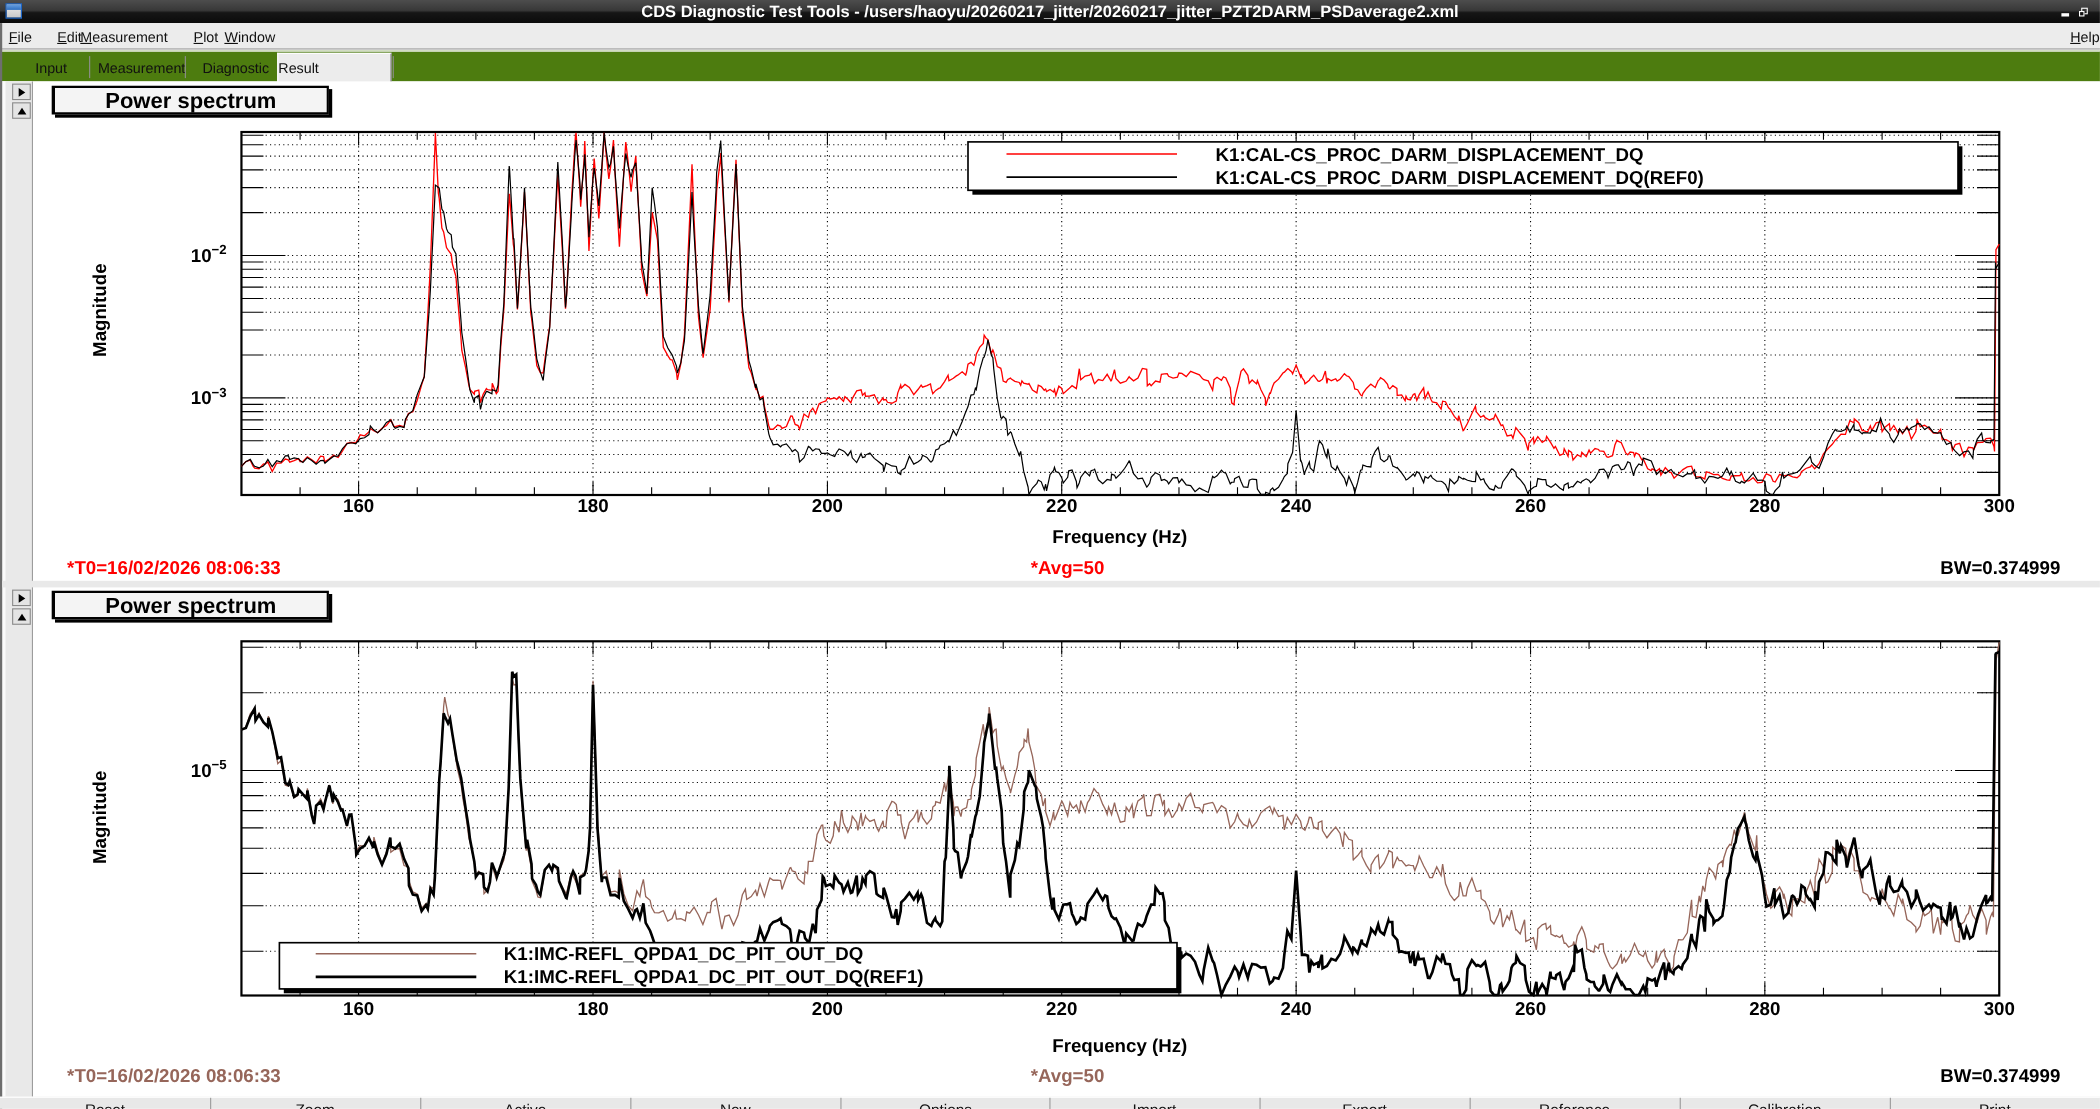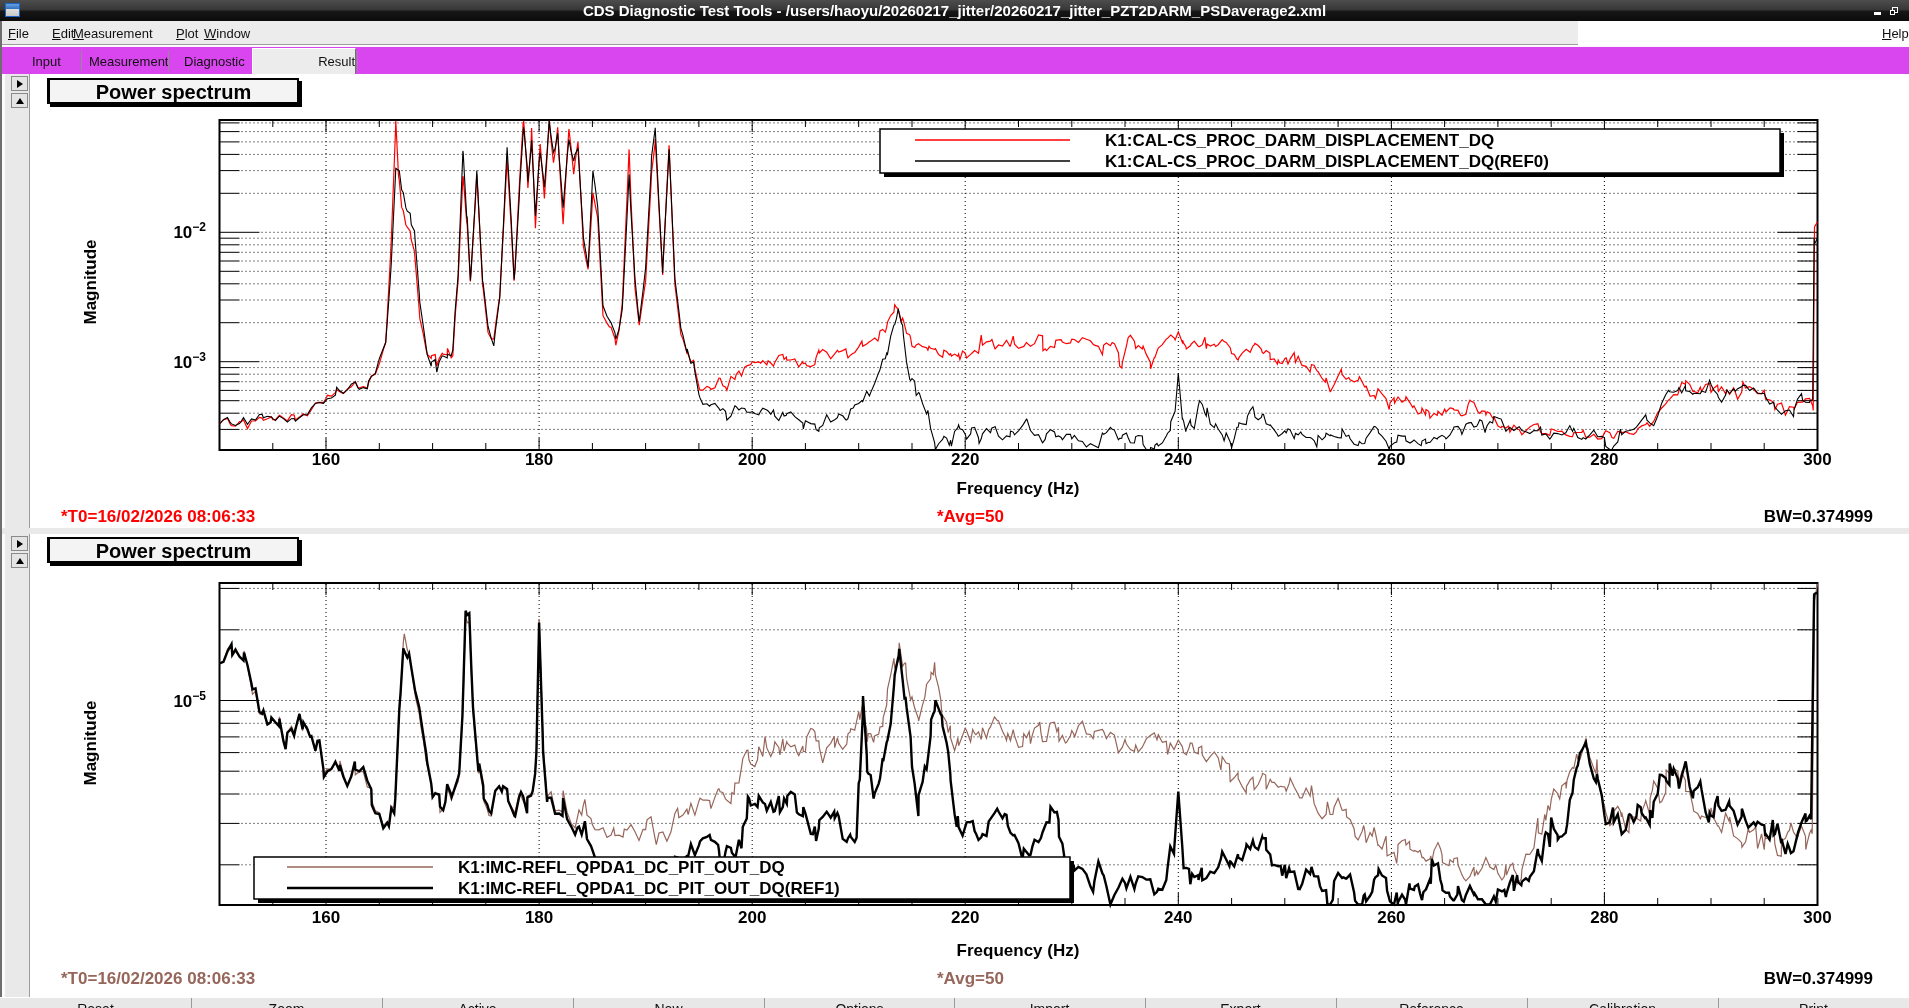--- a/index.html
+++ b/index.html
@@ -4,30 +4,30 @@
 html,body{width:1909px;height:1008px;overflow:hidden;background:#fff;
  font-family:"Liberation Sans",sans-serif}
 #titlebar{position:absolute;left:0;top:0;width:1909px;height:21px;
  background:linear-gradient(#4d4d4d 0%,#383838 45%,#161616 55%,#0b0b0b 100%);
  color:#fff;font-size:15px;font-weight:bold;text-align:center;line-height:21px}
 #ticon{position:absolute;left:5px;top:3px;width:15px;height:14px;background:linear-gradient(#eee,#c8c8c8);border:1px solid #1b65c8}
 #ticon div{height:5px;background:linear-gradient(#6aa0e0,#2e6fc0)}
 #tmin{position:absolute;right:28px;top:12px;width:7px;height:3px;background:#fff}
 #tmax{position:absolute;right:11px;top:7px;width:6px;height:6px;border:1px solid #fff}
 #tmax div{position:absolute;left:-3px;top:2px;width:5px;height:5px;border:1px solid #fff;background:#111}
-#menubar{position:absolute;left:0;top:21px;width:1578px;height:24px;background:#ececec;
+#menubar{position:absolute;left:0;top:21px;width:1909px;height:24px;background:#ececec;
  border-bottom:1px solid #9c9c9c;font-size:13px;color:#111}
 #menubar span{position:absolute;top:5px}
 #menubar u{text-decoration:underline}
-#tabrow{position:absolute;left:0;top:46px;width:1909px;height:28px;background:#d946ef;border-top:1px solid #f8f8f8;font-size:13px;color:#111}
+#tabrow{position:absolute;left:0;top:46px;width:1909px;height:28px;background:#4d7c0f;border-top:1px solid #f8f8f8;font-size:13px;color:#111}
 .tab{position:absolute;top:7px}
 .tsep{position:absolute;top:4px;width:1px;height:20px;background:#8f8f8f}
 #rtab{position:absolute;left:252px;top:1px;width:104px;height:27px;background:#ececec;
  border-left:1px solid #fff;border-top:1px solid #fff;border-right:1px solid #707070;
- text-align:right;padding-top:5px}
+ text-align:left;padding-top:5px}
 .tri-r{width:0;height:0;border-left:6px solid #000;border-top:4px solid transparent;border-bottom:4px solid transparent;margin:3px auto 0}
 .tri-u{width:0;height:0;border-bottom:6px solid #000;border-left:4px solid transparent;border-right:4px solid transparent;margin:4px auto 0}
 #main{position:absolute;left:0;top:74px;width:1909px;height:923px;background:#fff}
 #lstrip{position:absolute;left:2px;top:74px;width:28px;height:923px;background:#e9e9e9;border-right:1px solid #9c9c9c;border-left:3px solid #fbfbfb}
 #wleft{position:absolute;left:0;top:21px;width:2px;height:987px;background:#6e6e6e}
 #gap{position:absolute;left:2px;top:528px;width:1907px;height:6px;background:#e9e9e9}
 .sbtn{position:absolute;left:11px;width:17px;height:15px;background:#e4e4e4;border:1px solid #8a8a8a;font-size:8px;color:#000;text-align:center;line-height:14px}
 .pshead{position:absolute;left:47px;width:252px;height:26px;background:#f4f4f4;
  border:2px solid #000;border-left-width:3px;box-shadow:3px 3px 0 #000;
  font-size:20px;font-weight:bold;text-align:center;padding-top:1px}

